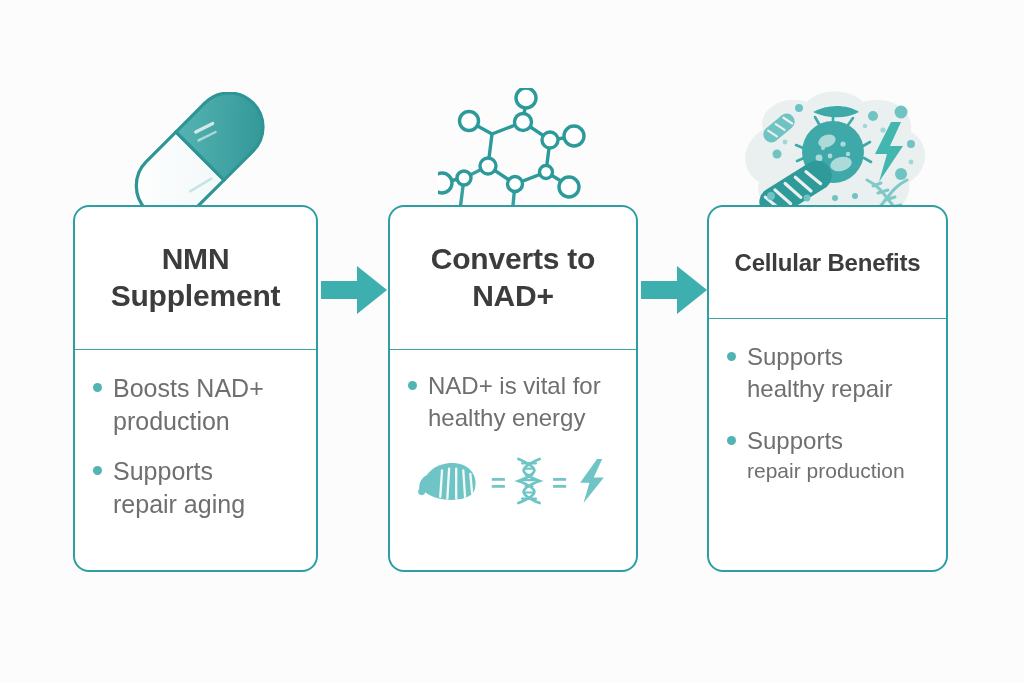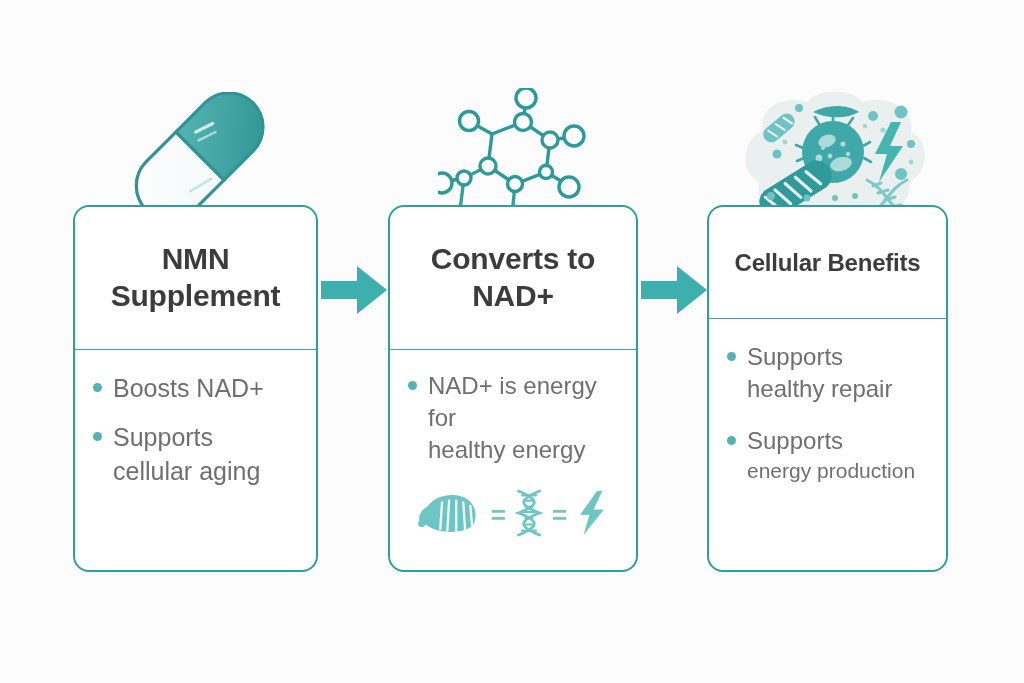--- a/index.html
+++ b/index.html
@@ -284,27 +284,28 @@
       <span>
         <span class="ln">NMN</span>
         <span class="ln">Supplement</span>
       </span>
     </div>
     <div class="card-body">
       <div class="bullet-row">
         <span class="dot"></span>
         <span class="bullet-text">
           <span class="ln">Boosts NAD+</span>
+          <span class="ln">production</span>
         </span>
       </div>
       <div class="bullet-row">
         <span class="dot"></span>
         <span class="bullet-text">
           <span class="ln">Supports</span>
-          <span class="ln">cellular aging</span>
+          <span class="ln">repair aging</span>
         </span>
       </div>
     </div>
   </div>
 
   <div class="arrow" id="arrow1">
     <svg viewBox="0 0 70 56" width="70" height="56">
       <path d="M 2 19 L 38 19 L 38 4 L 68 28 L 38 52 L 38 37 L 2 37 Z" fill="#3dafaf"></path>
     </svg>
   </div>
@@ -313,21 +314,21 @@
     <div class="card-title">
       <span>
         <span class="ln">Converts</span>
         <span class="ln">to NAD+</span>
       </span>
     </div>
     <div class="card-body">
       <div class="bullet-row">
         <span class="dot"></span>
         <span class="bullet-text">
-          <span class="ln">NAD+ is energy for</span>
+          <span class="ln">NAD+ is vital for</span>
           <span class="ln">healthy energy</span>
         </span>
       </div>
 
       <div class="eq-row">
         <span>
           <svg viewBox="0 0 74 52" width="66" height="46">
             <path d="M 6 36 C 6 14, 26 4, 44 6 C 62 8, 70 24, 64 38 C 58 50, 20 52, 6 36 Z" fill="#6fc5c5"></path>
             <g stroke="#ffffff" stroke-width="2.6" stroke-linecap="round" opacity="0.92">
               <path d="M 28 14 L 26 44"></path>
@@ -386,19 +387,19 @@
         <span class="dot"></span>
         <span class="bullet-text">
           <span class="ln">Supports</span>
           <span class="ln">healthy repair</span>
         </span>
       </div>
       <div class="bullet-row">
         <span class="dot"></span>
         <span class="bullet-text">
           <span class="ln">Supports</span>
-          <span class="small">energy production</span>
+          <span class="small">repair production</span>
         </span>
       </div>
     </div>
   </div>
 
 </div>
 
 </body></html>

